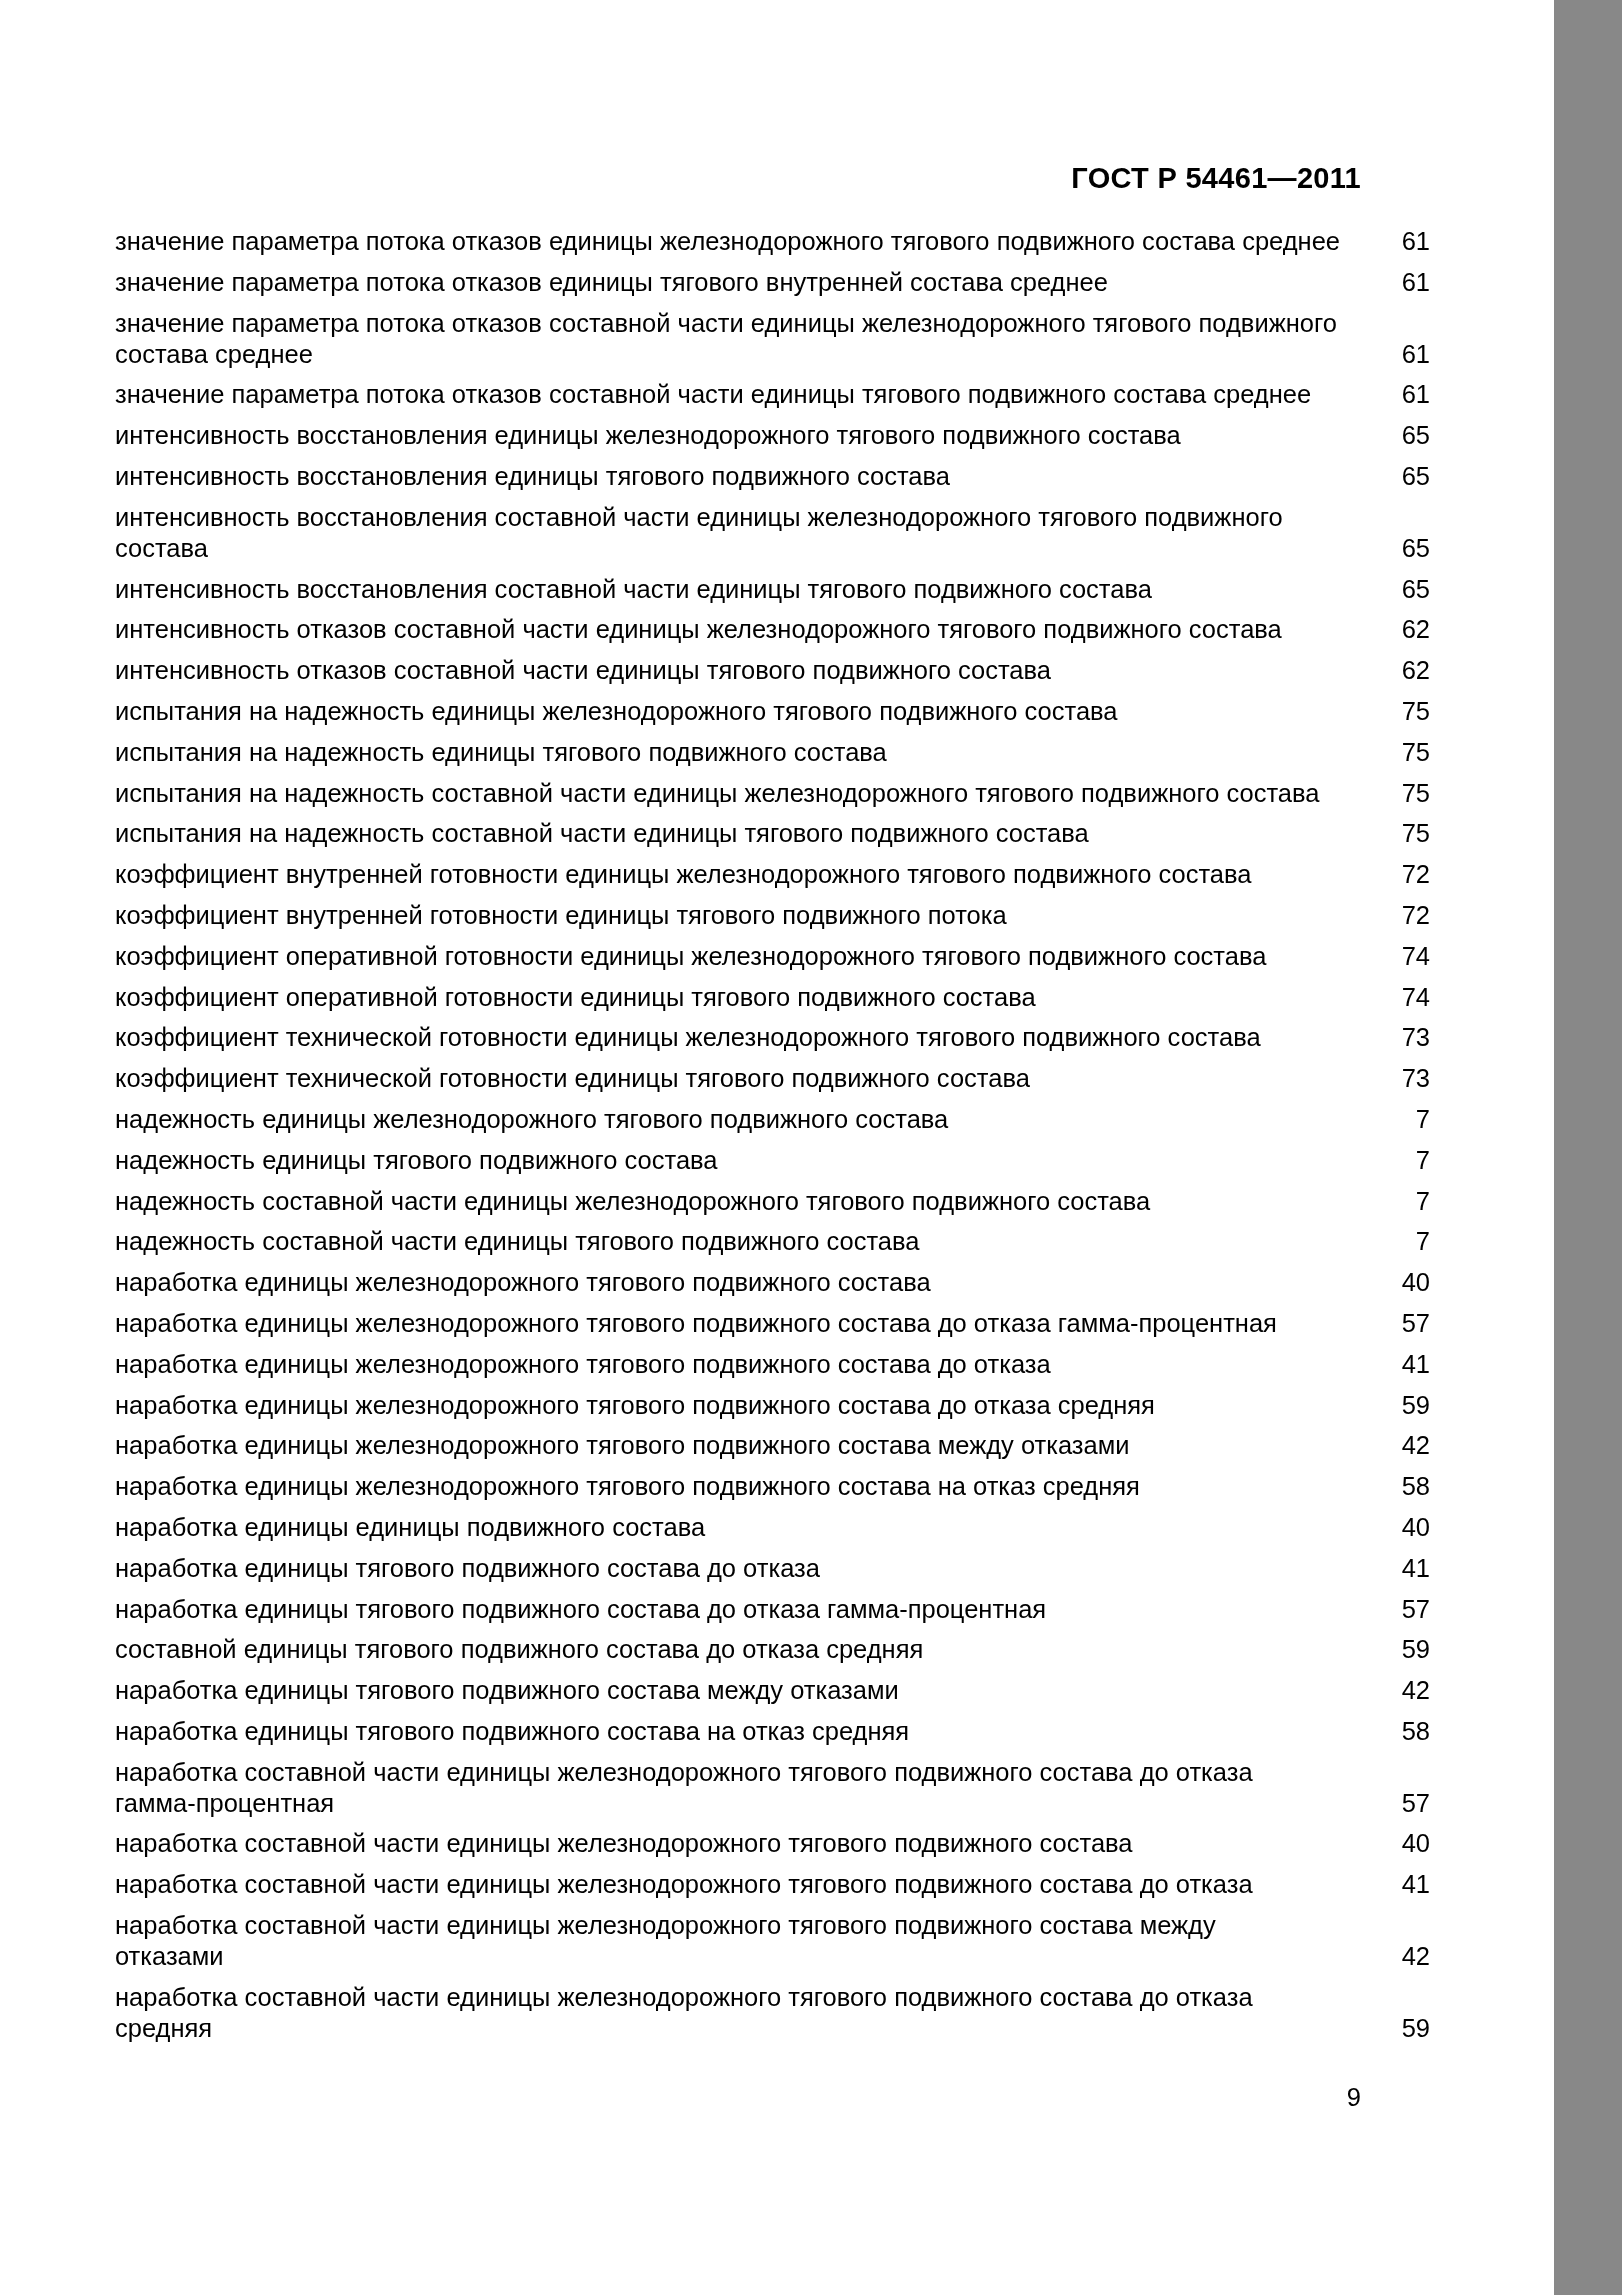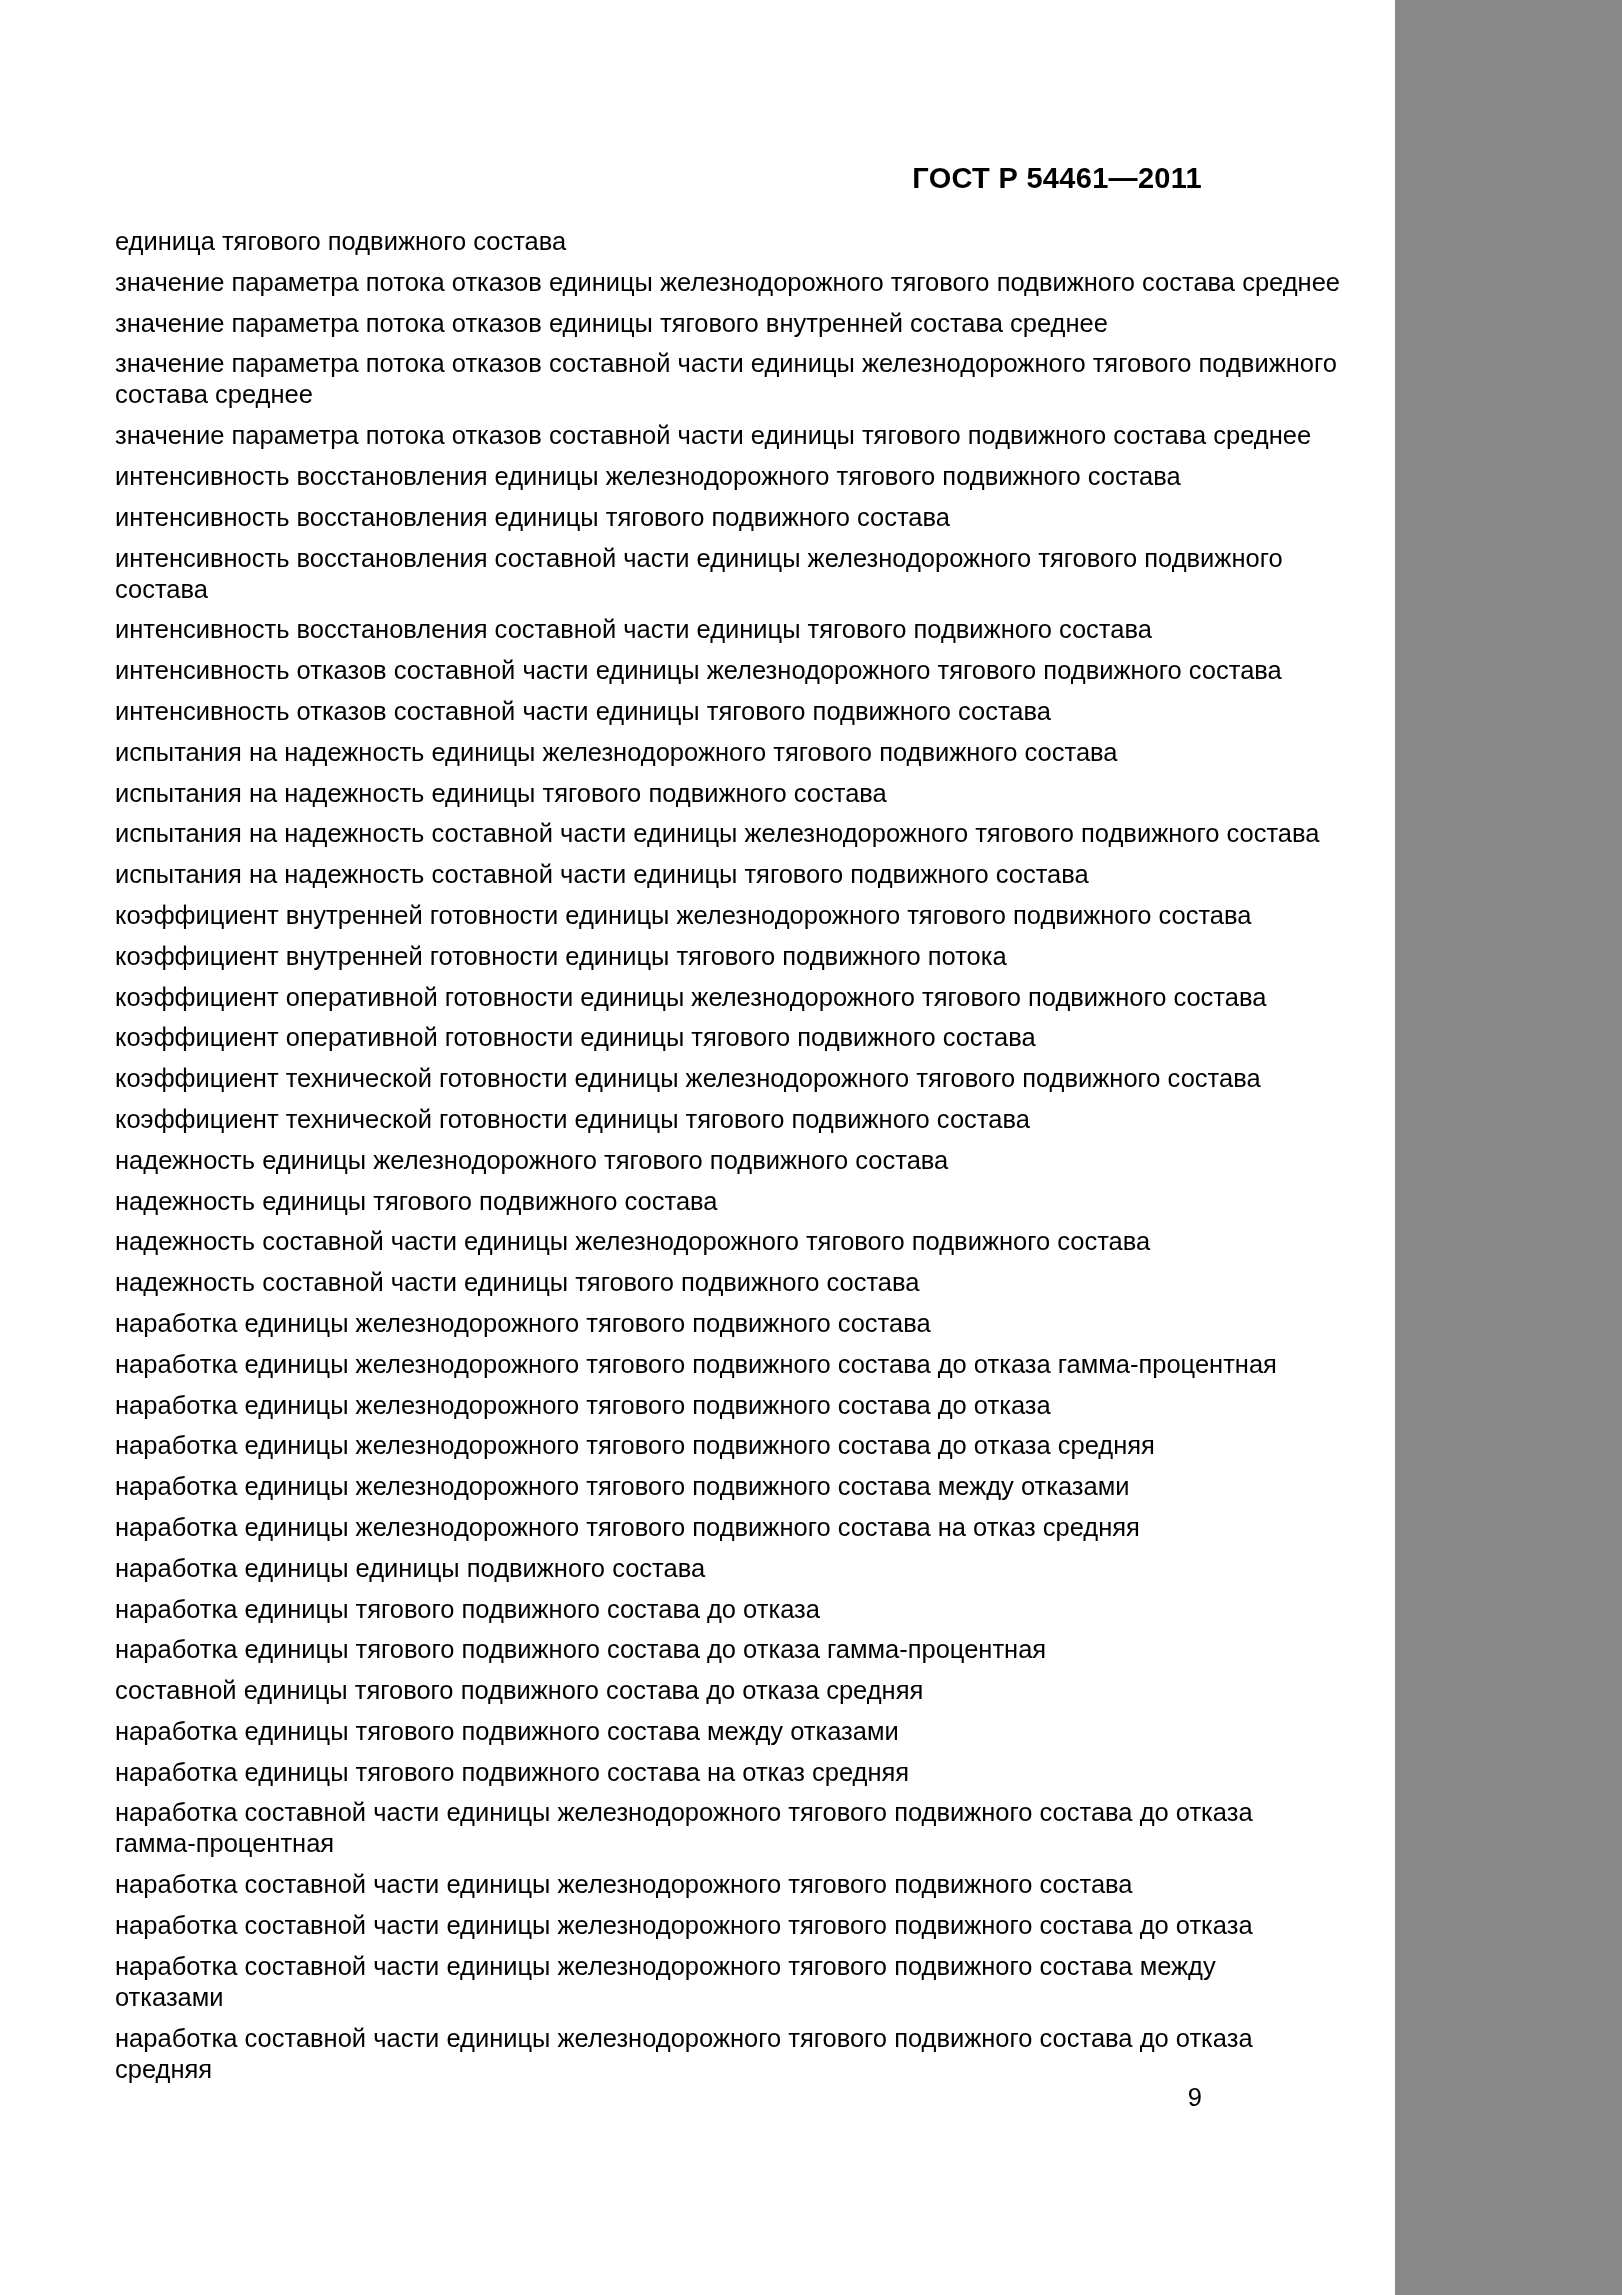--- a/index.html
+++ b/index.html
@@ -2,21 +2,21 @@
 <html style="font-size:10.5px"><head>
 <meta charset="utf-8">
 <style>
   html, body {
     margin: 0;
     padding: 0;
     background: #888;
   }
   .page {
     position: relative;
-    width: 1395px;
+    width: 1554px;
     height: 2295px;
     background: #ffffff;
     font-family: "Liberation Sans", "DejaVu Sans", sans-serif;
     color: #000000;
     overflow: hidden;
   }
   .doc-header {
     position: absolute;
     top: 162px;
     right: 193px;
@@ -62,24 +62,20 @@
   }
 </style>
 </head>
 <body>
 
 <div class="page">
 
   <div class="doc-header">ГОСТ Р 54461—2011</div>
 
   <div class="index-list">
-  <div class="entry">
-    <span class="term">единица тягового подвижного состава</span>
-    <span class="pagenum">2</span>
-  </div>
 
   <div class="entry b">
     <span class="term">значение параметра потока отказов единицы железнодорожного тягового подвижного состава среднее</span>
     <span class="pagenum">61</span>
   </div>
 
   <div class="entry">
     <span class="term">значение параметра потока отказов единицы тягового внутренней состава среднее</span>
     <span class="pagenum">61</span>
   </div>

